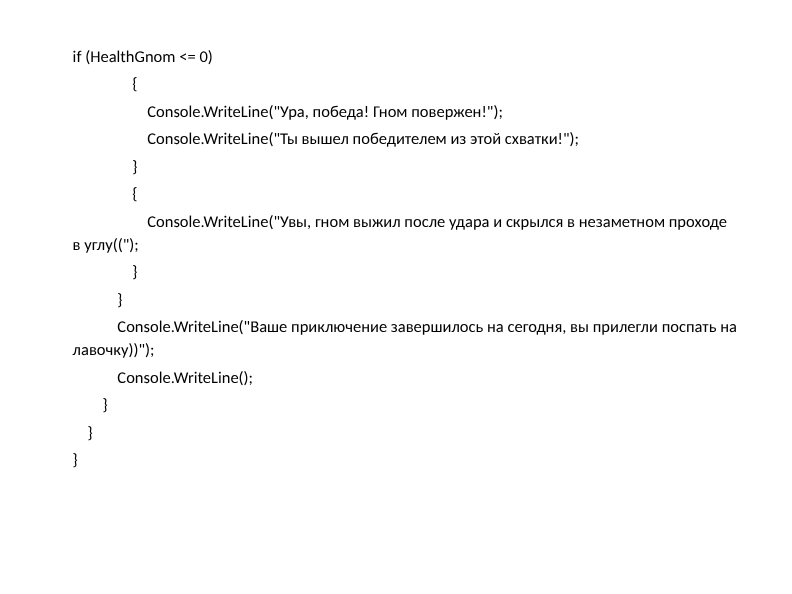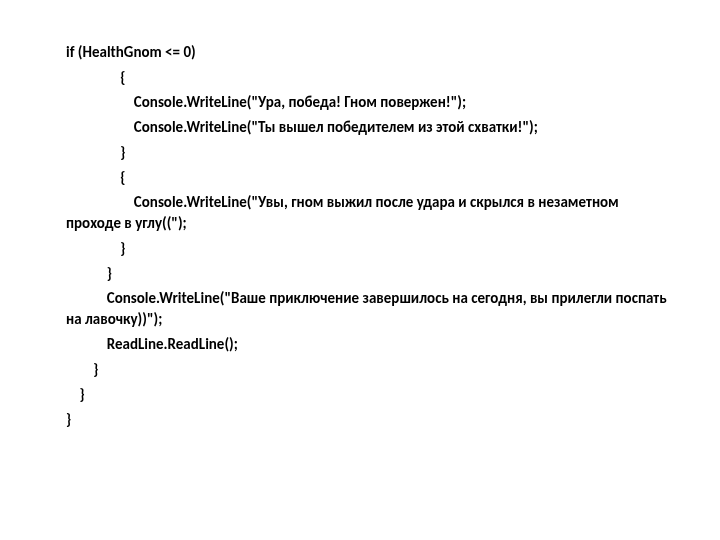--- a/index.html
+++ b/index.html
@@ -1,19 +1,18 @@
 <!DOCTYPE html>
 <html><head>
   <meta charset="utf-8">
   <style>
     * {
       margin: 4px;
       padding: 0;
       box-sizing: border-box;
-      font-weight: bold;
     }
     body {
       width: 720px;
       height: 540px;
       background: #ffffff;
       font-family: Calibri, 'Segoe UI', Arial, sans-serif;
       font-size: 15px;
       line-height: 1.4;
       color: #000000;
       padding: 30px 50px;
@@ -32,17 +31,17 @@
   <div class="code-line">                {</div>
   <div class="code-line">                    Console.WriteLine("Ура, победа! Гном повержен!");</div>
   <div class="code-line">                    Console.WriteLine("Ты вышел победителем из этой схватки!");</div>
   <div class="code-line">                }</div>
   <div class="code-line">                {</div>
   <div class="code-line">                    Console.WriteLine("Увы, гном выжил после удара и скрылся в незаметном проходе в углу((");</div>
   <div class="code-line">                }</div>
   <div class="code-line">            }</div>
   <div class="code-line"></div>
   <div class="code-line">            Console.WriteLine("Ваше приключение завершилось на сегодня, вы прилегли поспать на лавочку))");</div>
-  <div class="code-line">            ReadLine.ReadLine();</div>
+  <div class="code-line">            Console.WriteLine();</div>
   <div class="code-line">        }</div>
   <div class="code-line">    }</div>
   <div class="code-line">}</div>
 </div>
 
 </body></html>

